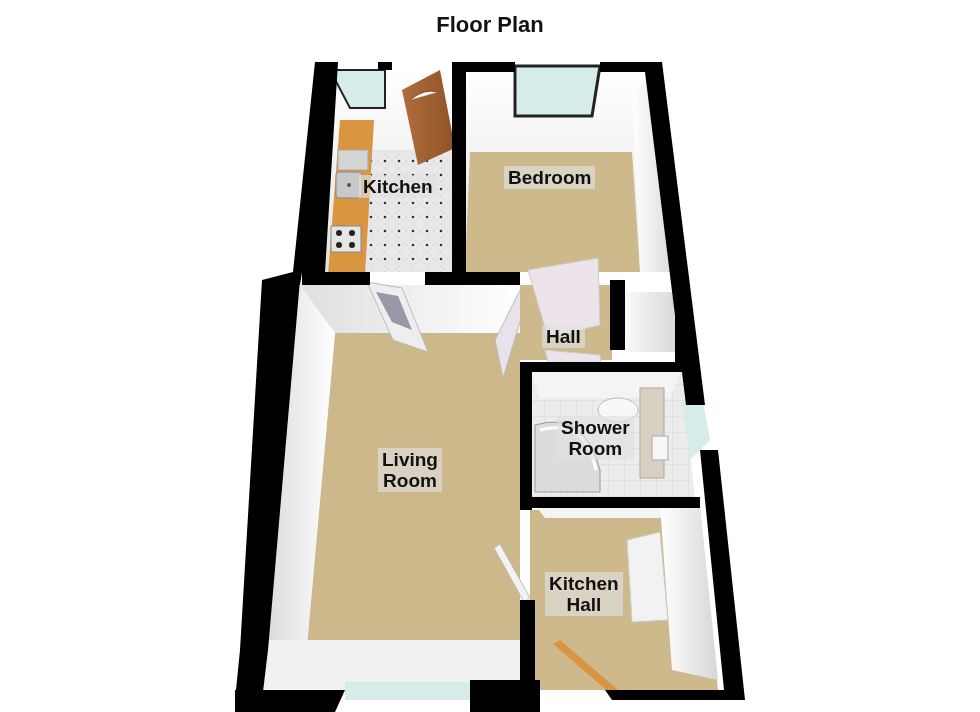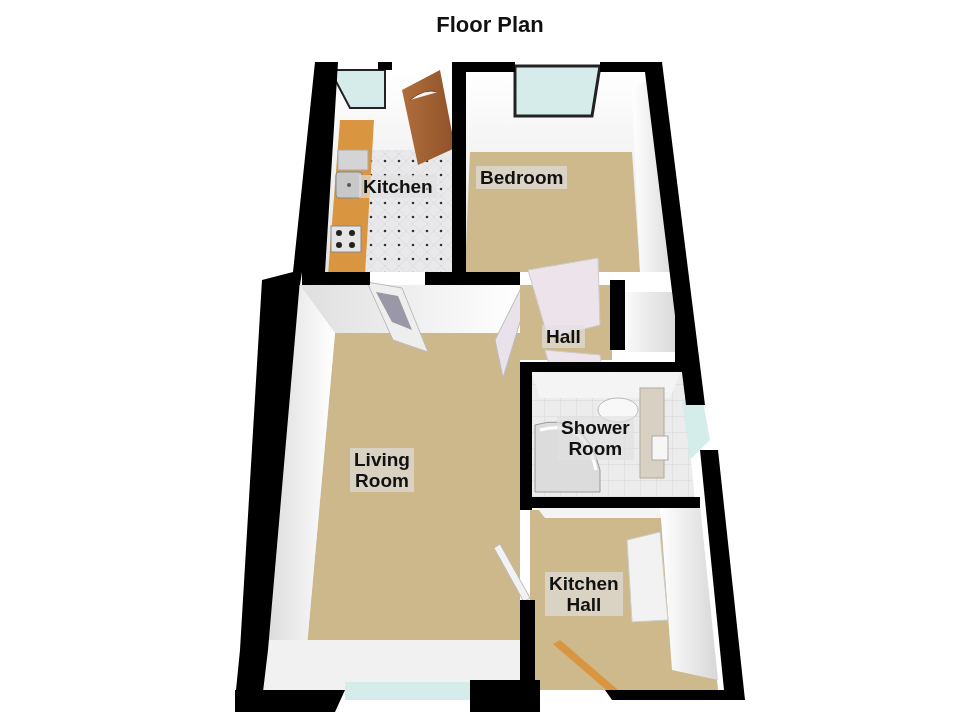--- a/index.html
+++ b/index.html
@@ -156,30 +156,30 @@
     <polygon points="530,497 700,497 700,508 530,508"></polygon>
     <polygon points="700,450 718,450 745,700 725,700"></polygon>
     <polygon points="520,600 535,600 535,690 520,690"></polygon>
     <polygon points="605,690 740,690 745,700 612,700"></polygon>
   </g>
 </svg>
 
 <div class="room-label" style="left:359px; top:175px;text-align:center;">
   <span>Kitchen</span>
 </div>
-<div class="room-label" style="left:476px; top:166px;">
+<div class="room-label" style="left:504px; top:166px;">
   <span>Bedroom</span>
 </div>
 <div class="room-label" style="left:542px; top:325px;">
   <span>Hall</span>
 </div>
 <div class="room-label" style="left:557px; top:416px;">
   <div>Shower</div>
   <div>Room</div>
 </div>
-<div class="room-label" style="left:350px; top:448px;">
+<div class="room-label" style="left:378px; top:448px;">
   <div>Living</div>
   <div>Room</div>
 </div>
 <div class="room-label" style="left:545px; top:572px;">
   <div>Kitchen</div>
   <div>Hall</div>
 </div>
 
 </body></html>

